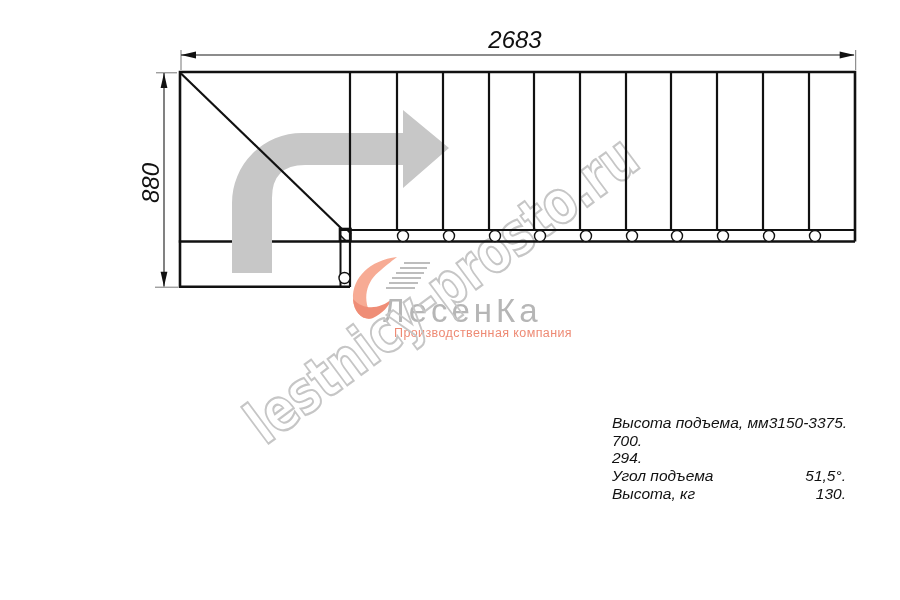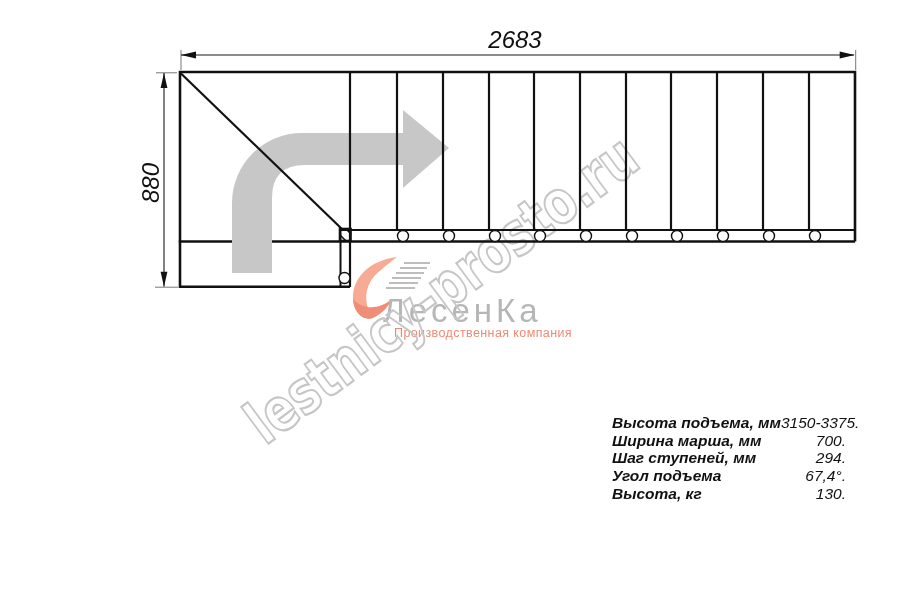--- a/index.html
+++ b/index.html
@@ -6,21 +6,21 @@
   #stage{position:relative;width:900px;height:600px;background:#ffffff;overflow:hidden;
          font-family:"Liberation Sans",sans-serif;}
   #drawing-svg{position:absolute;left:0;top:0;}
   .dim-text{font-family:"Liberation Sans",sans-serif;font-style:italic;font-size:24px;fill:#111;}
   .wm-text{font-family:"DejaVu Sans",sans-serif;font-weight:bold;fill:none;stroke:#c6c6c6;stroke-width:2.2px;}
   .logo-name{font-family:"Liberation Sans",sans-serif;font-size:33px;letter-spacing:4px;fill:#b6b6b6;}
   .logo-tag{font-family:"Liberation Sans",sans-serif;font-size:12.5px;letter-spacing:0.4px;fill:#ee8a74;}
   #spec-table{position:absolute;left:612px;top:414px;width:234px;
       font-family:"Liberation Sans",sans-serif;font-style:italic;font-size:15.5px;color:#111;}
   .spec-row{display:flex;justify-content:space-between;line-height:17.7px;white-space:nowrap;}
-  .spec-label{text-align:left;font-weight:bold;}
+  .spec-label{text-align:left;}
   .spec-value{text-align:right;}
 </style>
 </head>
 <body>
 
 <div id="stage">
 
   <svg id="drawing-svg" width="900" height="600" viewBox="0 0 900 600">
 
     <g>
@@ -113,30 +113,28 @@
       <text class="dim-text" text-anchor="middle" transform="rotate(-90 151 183)" x="151" y="191">880</text>
     </g>
   </svg>
 
   <div id="spec-table">
     <div class="spec-row">
       <span class="spec-label">Высота подъема, мм</span>
       <span class="spec-value">3150-3375.</span>
     </div>
     <div class="spec-row">
-      <span class="spec-label">Ширина марша, мм</span>
       <span class="spec-value">700.</span>
     </div>
     <div class="spec-row">
-      <span class="spec-label">Шаг ступеней, мм</span>
       <span class="spec-value">294.</span>
     </div>
     <div class="spec-row">
       <span class="spec-label">Угол подъема</span>
-      <span class="spec-value">67,4°.</span>
+      <span class="spec-value">51,5°.</span>
     </div>
     <div class="spec-row">
       <span class="spec-label">Высота, кг</span>
       <span class="spec-value">130.</span>
     </div>
   </div>
 
 </div>
 
 </body></html>

